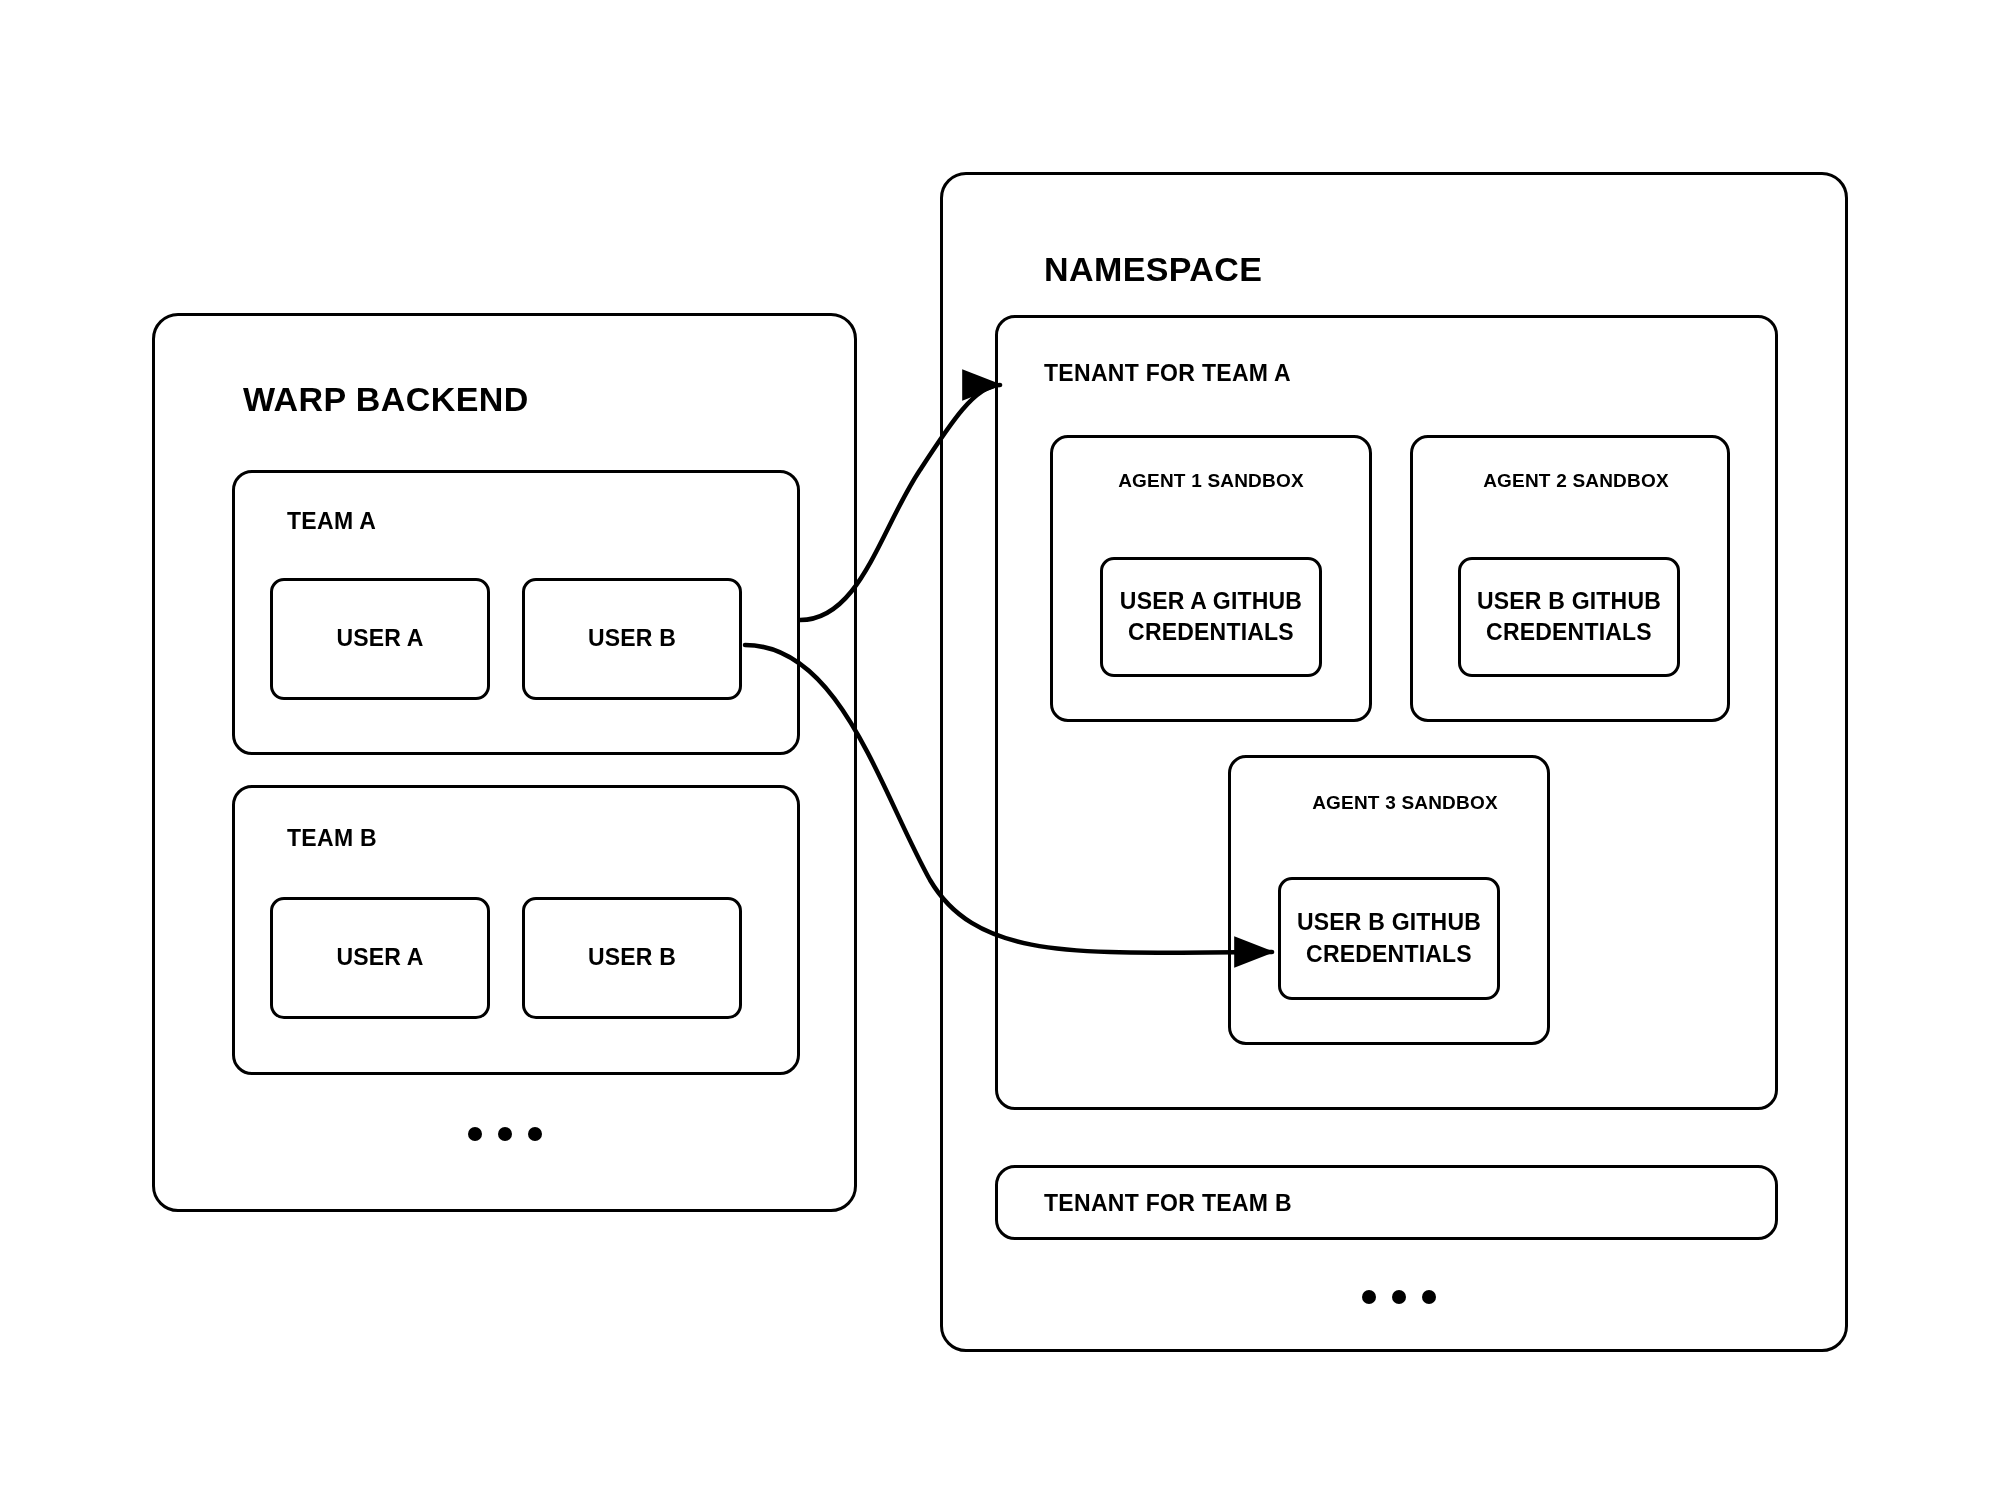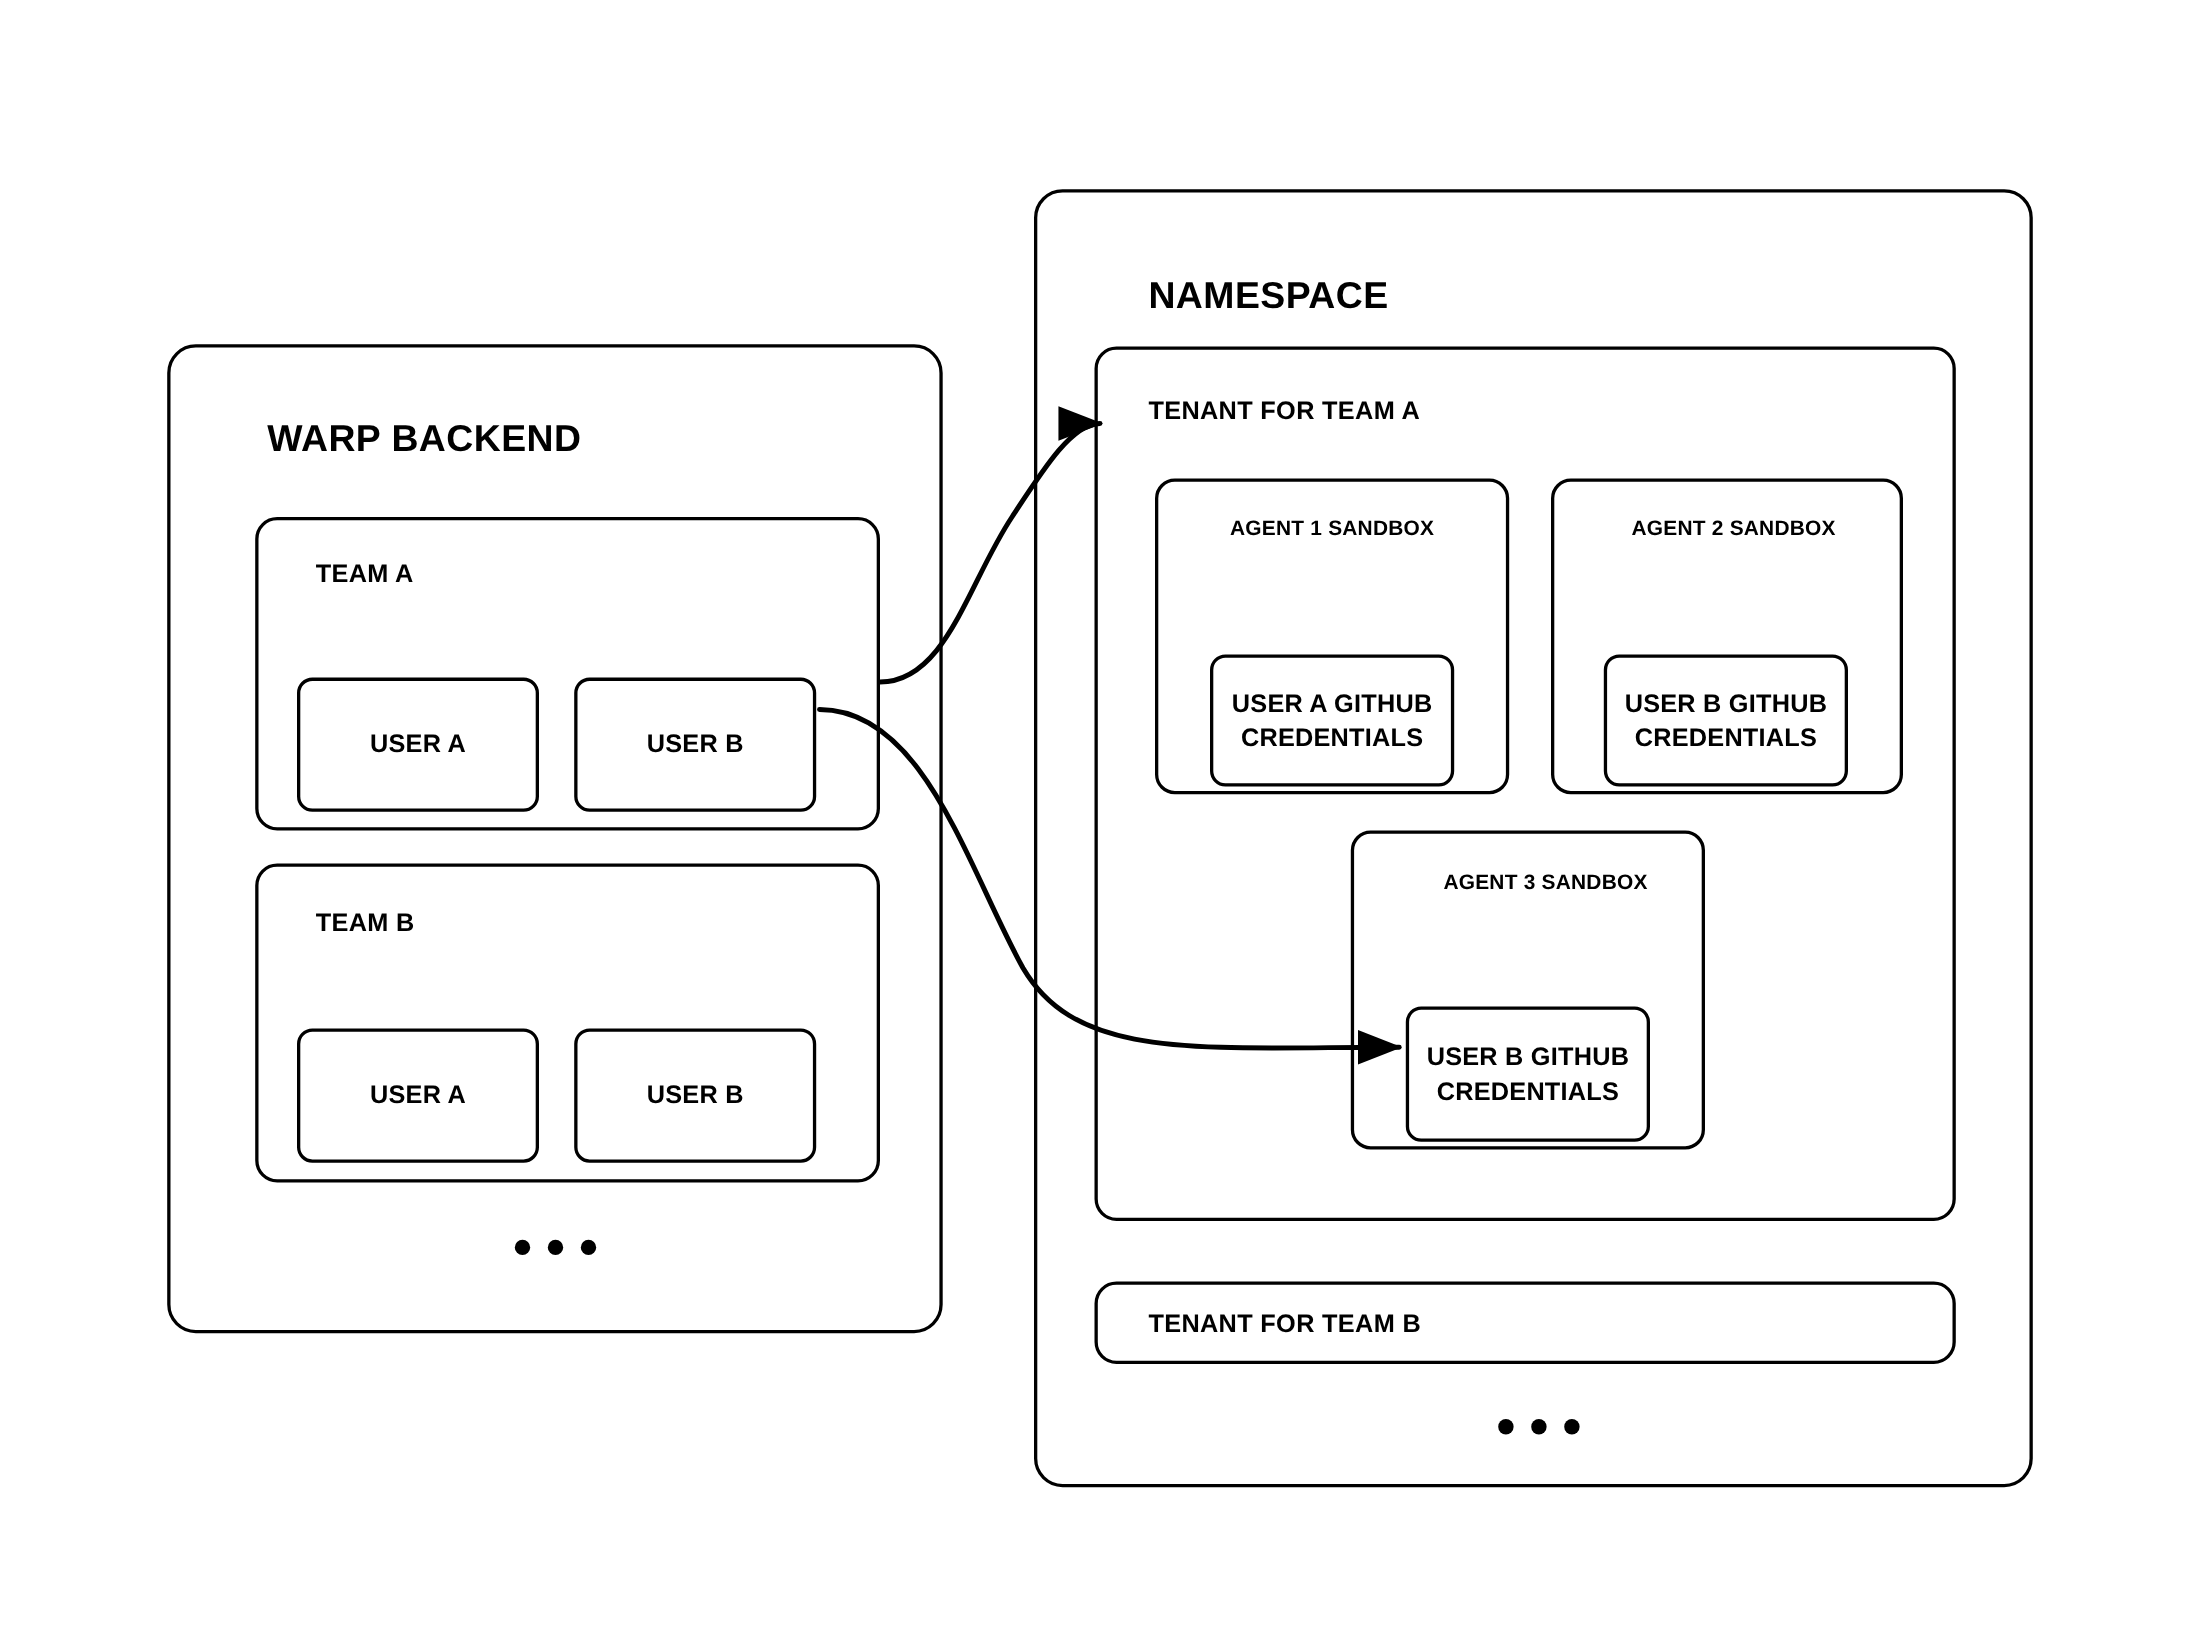--- a/index.html
+++ b/index.html
@@ -68,21 +68,20 @@
   .centered-label {
     position: absolute;
     display: flex;
     align-items: center;
     justify-content: center;
     text-align: center;
     font-size: 23px;
     font-weight: bold;
     line-height: 1.35;
     letter-spacing: 0.2px;
-    margin-top: 38px;
   }
   .ellipsis {
     position: absolute;
     display: flex;
     gap: 16px;
     align-items: center;
   }
   .ellipsis span {
     display: block;
     width: 14px;

